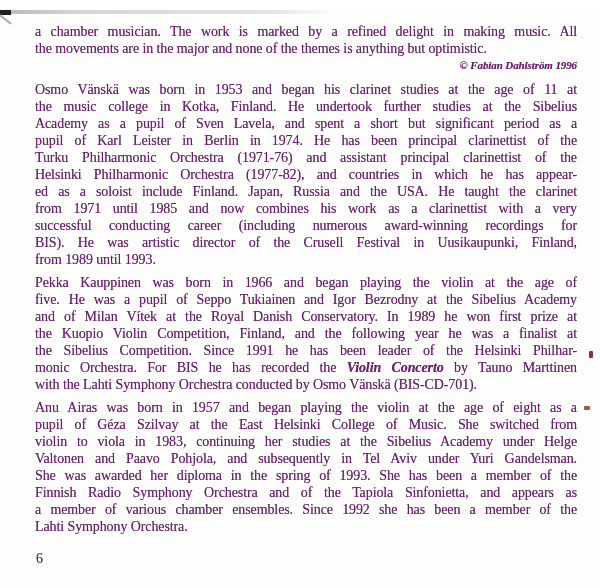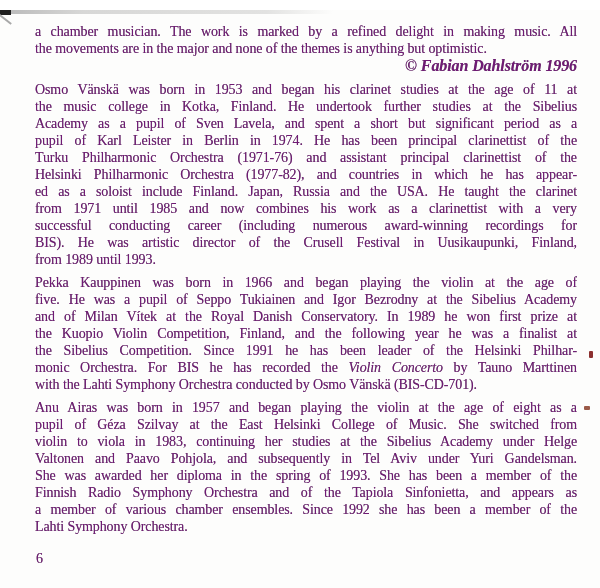--- a/index.html
+++ b/index.html
@@ -13,23 +13,23 @@
   .textblock {
     position:absolute; left:35px; top:13px; width:542px;
     font-size:14px; line-height:17px; letter-spacing:-0.1px;
     text-shadow:0 0 0.4px rgba(20,20,20,0.55);
   }
   .par0 { margin:0 0 7px 0; }
   .par  { margin:0 0 6px 0; }
   .ln { height:17px; overflow:hidden; text-align:justify; text-align-last:justify; }
   .ln.last { text-align:right; text-align-last:left; }
   .b { font-weight:400; }
-  .i { font-style:italic; }
+  .i { font-style:italic;font-weight:bold; }
   .credit { height:17px; overflow:hidden; text-align-last:right;
-            font-weight:700; font-style:italic; font-size:16px; }
+            font-weight:700; font-style:italic; font-size:11px; }
   .pagenum {
     position:absolute; left:36px; top:541px; font-size:14px;
     text-shadow:0 0 0.4px rgba(20,20,20,0.55);
   }
   
   .top-band {
     position:absolute; left:0; top:0; width:333px; height:4px;
     background:linear-gradient(to right,#b8b8b8,#d7d7d6 25%,#e2e2e1 80%,#fdfdfc);
   }
   .corner-mark { position:absolute; left:0; top:0; width:11px; height:5px; background:#1f1f1f; }

